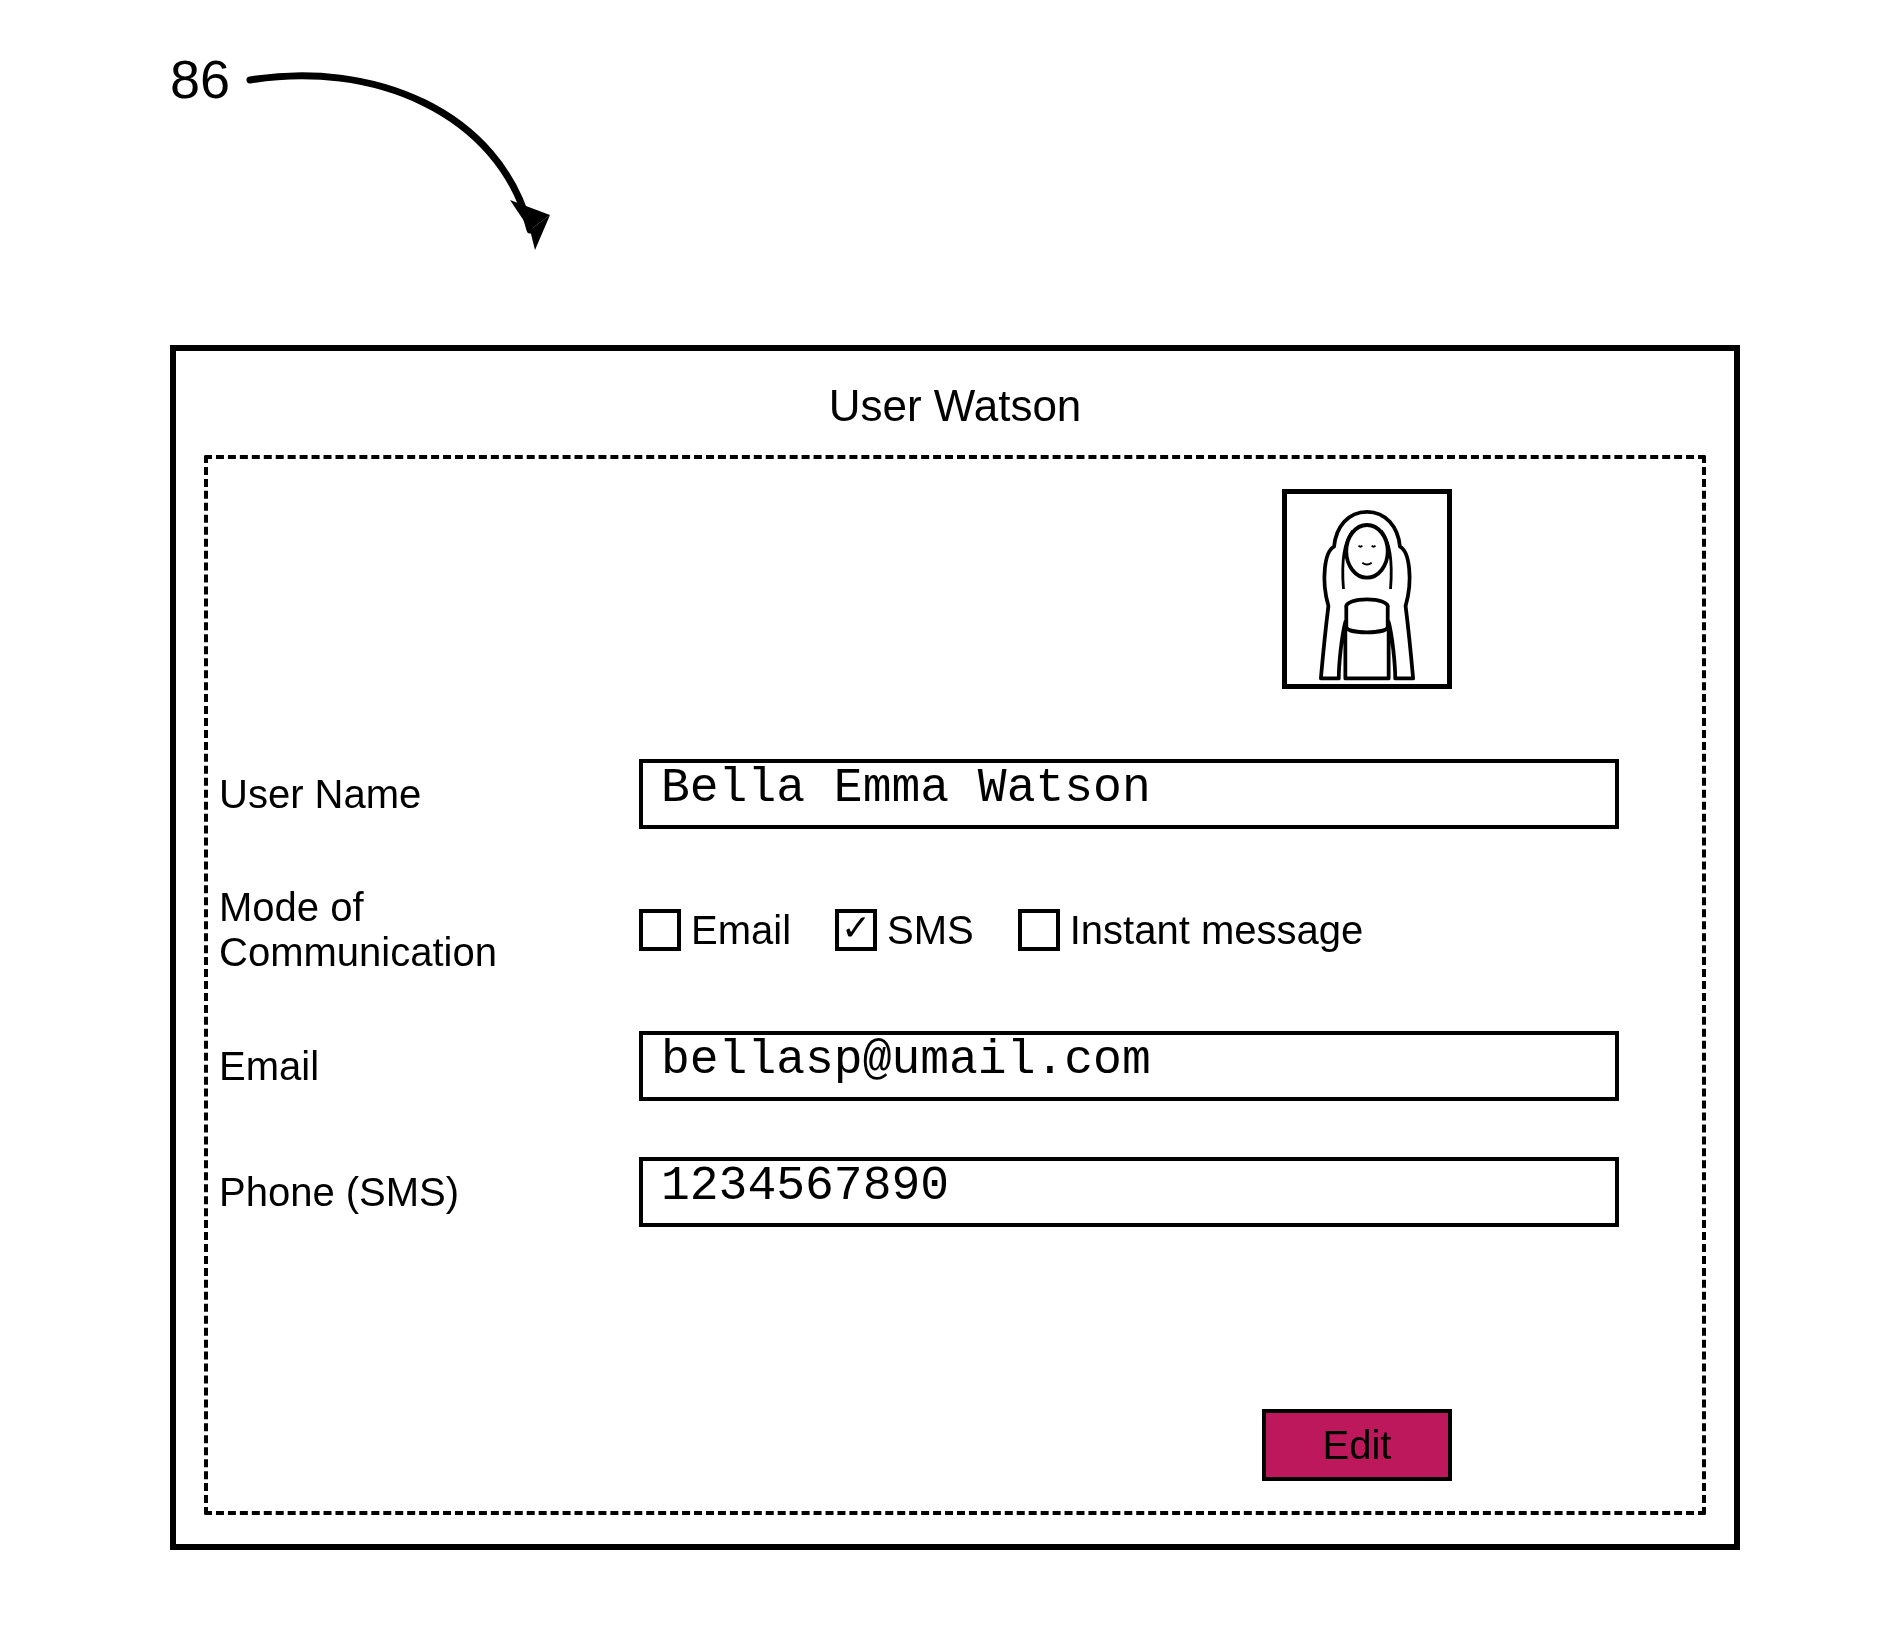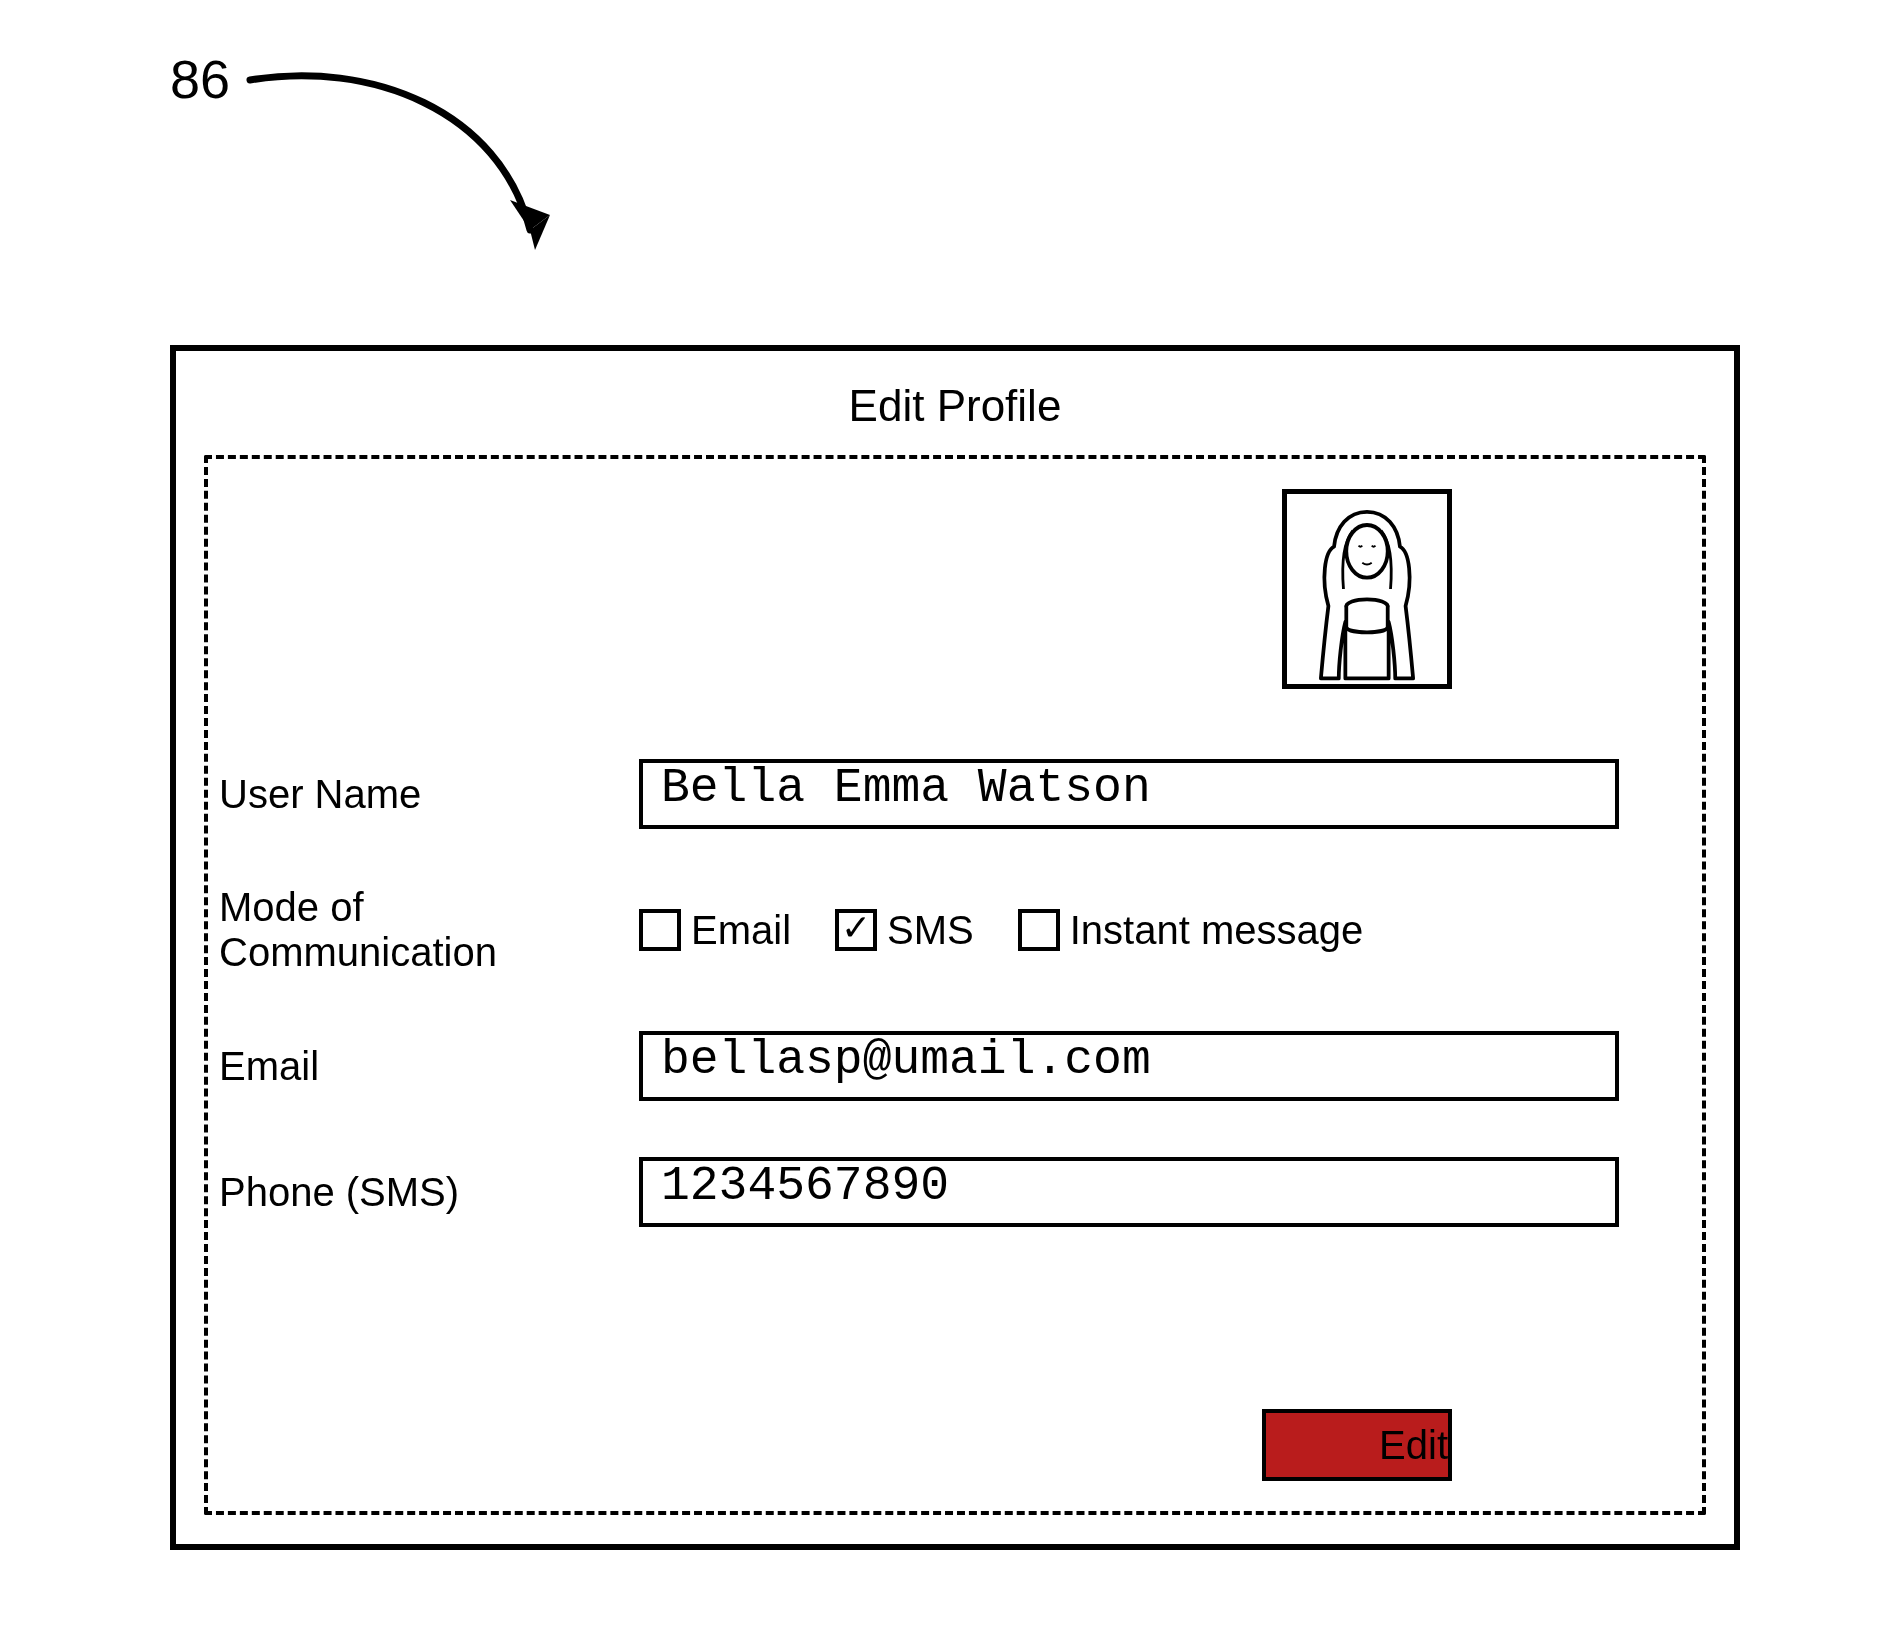--- a/index.html
+++ b/index.html
@@ -118,43 +118,43 @@
     line-height: 1;
     transform: translateY(-2px);
   }
   .edit-btn {
     position: absolute;
     right: 250px;
     bottom: 30px;
     width: 190px;
     height: 72px;
     border: 4px solid #000;
-    background: #b91c1c;
+    background: #be185d;
     font-size: 40px;
     display: flex;
     align-items: center;
-    justify-content: flex-end;
+    justify-content: center;
     cursor: pointer;
   }
 </style>
 </head>
 <body>
 
 <div class="page">
 
   <div class="ref-num">86</div>
 
   <svg class="arrow-svg" viewBox="0 0 360 240">
     <path d="M30,30 C150,10 280,60 310,180" fill="none" stroke="#000" stroke-width="7" stroke-linecap="round"></path>
     <path d="M310,180 L290,150 L330,165 Z" fill="#000"></path>
     <path d="M310,180 L330,165 L315,200 Z" fill="#000"></path>
   </svg>
 
   <div class="window">
-    <div class="title">Edit Profile</div>
+    <div class="title">User Watson</div>
 
     <div class="inner">
 
       <div class="avatar-box">
         <svg class="avatar-svg" viewBox="0 0 170 200">
           <path d="M85 18
                    C65 18 52 34 50 55
                    C40 60 36 90 44 118
                    C40 150 36 195 36 195
                    L55 195

